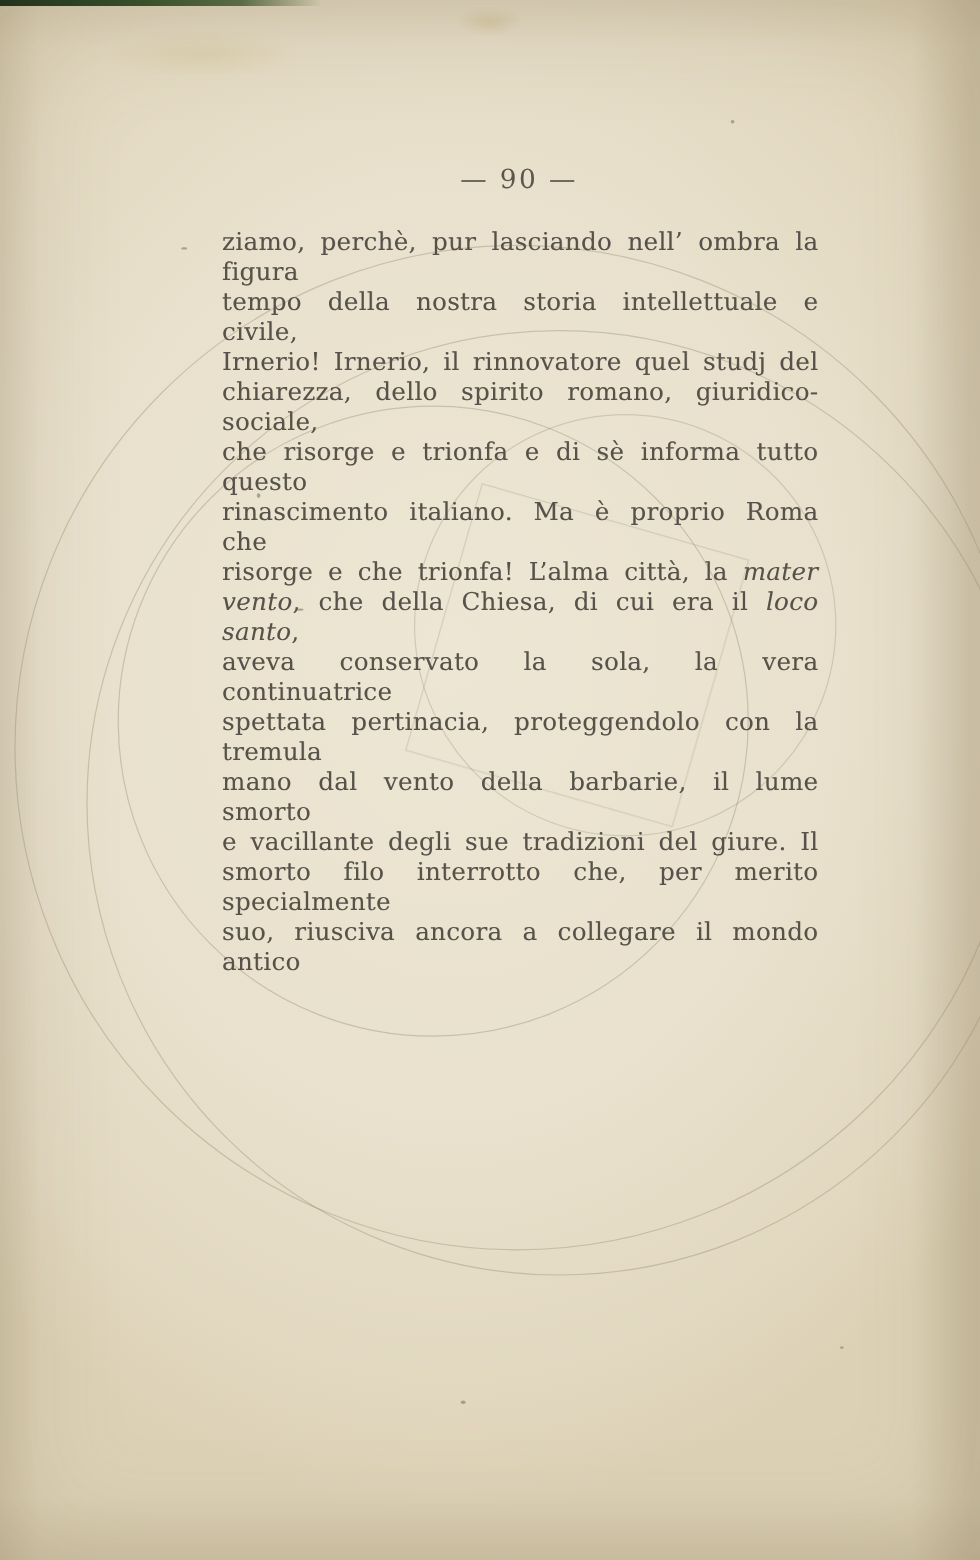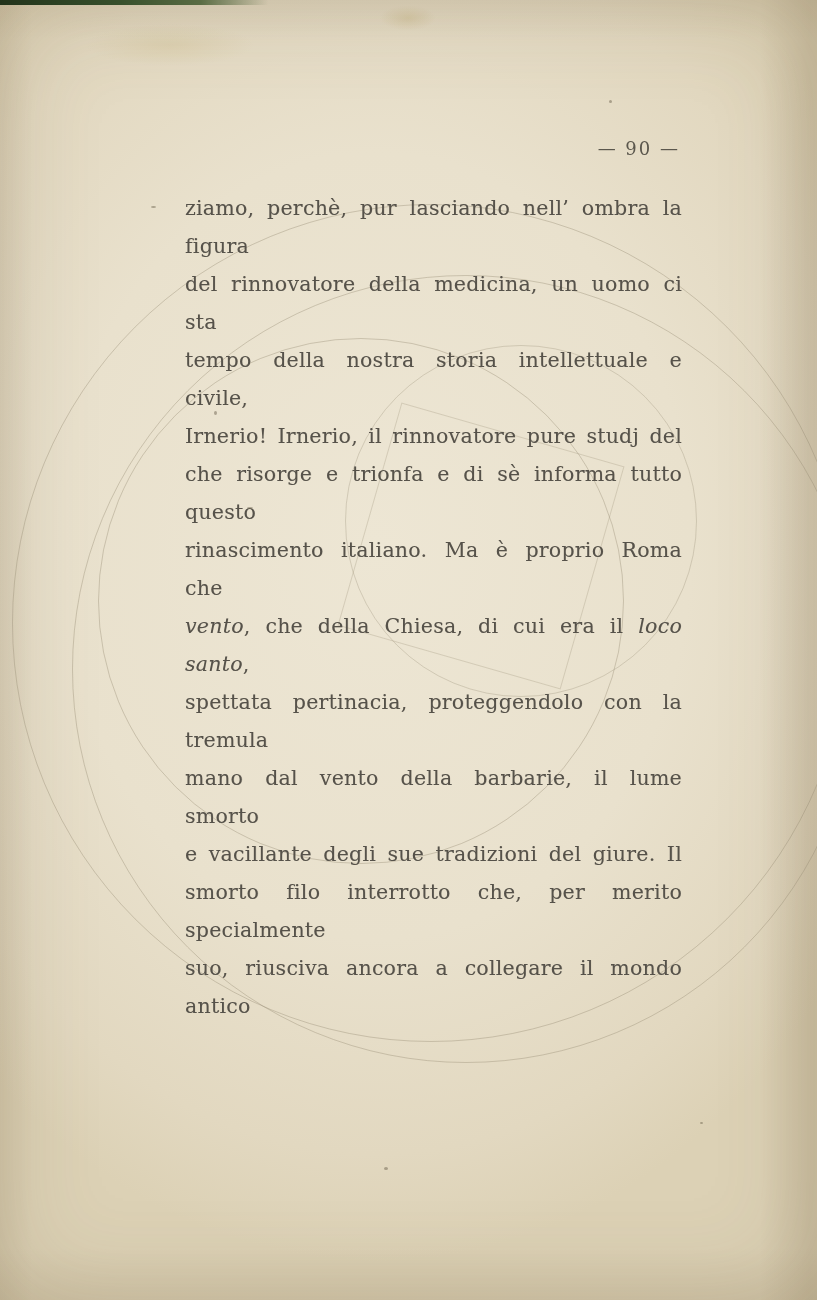--- a/index.html
+++ b/index.html
@@ -47,31 +47,31 @@
   }
   .speck {
     position: absolute;
     background: rgba(110, 100, 80, 0.5);
     border-radius: 50%;
   }
   .page-number {
     position: absolute;
     left: 185px; top: 138px;
     width: 495px;
-    text-align: right;
-    font-size: 18px;
+    text-align: center;
+    font-size: 22px;
     letter-spacing: 2px;
     color: #5b574d;
   }
   .text-block {
     position: absolute;
     left: 185px; top: 189px;
     width: 497px;
     font-size: 20.5px;
-    line-height: 38px;
+    line-height: 25px;
     color: #56524a;
     letter-spacing: 0.25px;
     word-spacing: 1.5px;
     text-shadow: 0.3px 0.3px 0.4px rgba(86,82,74,0.25);
   }
   .line {
     text-align: justify;
     text-align-last: justify;
     white-space: normal;
   }
@@ -89,26 +89,28 @@
     <div class="stamp-circle c2"></div>
     <div class="stamp-circle c3"></div>
     <div class="stamp-circle c4"></div>
     <div class="stamp-square"></div>
   </div>
 
   <div class="page-number">— 90 —</div>
 
   <div class="text-block">
       <div class="line"><span>ziamo, perchè, pur lasciando nell’ ombra la figura</span></div>
-      <div class="line"><span>del rinnovatore della medicina, un uomo ci sta</span></div>
       <div class="line"><span>tempo della nostra storia intellettuale e civile,</span></div>
-      <div class="line"><span>Irnerio! Irnerio, il rinnovatore pure studj del</span></div>
+      <div class="line"><span>Irnerio! Irnerio, il rinnovatore quel studj del</span></div>
+      <div class="line"><span>chiarezza, dello spirito romano, giuridico-sociale,</span></div>
       <div class="line"><span>che risorge e trionfa e di sè informa tutto questo</span></div>
       <div class="line"><span>rinascimento italiano. Ma è proprio Roma che</span></div>
+      <div class="line"><span>risorge e che trionfa! L’alma città, la </span><span class="it">mater</span></div>
       <div class="line"><span class="it">vento</span><span>, che della Chiesa, di cui era il </span><span class="it">loco santo</span><span>,</span></div>
+      <div class="line"><span>aveva conservato la sola, la vera continuatrice</span></div>
       <div class="line"><span>spettata pertinacia, proteggendolo con la tremula</span></div>
       <div class="line"><span>mano dal vento della barbarie, il lume smorto</span></div>
       <div class="line"><span>e vacillante degli sue tradizioni del giure. Il</span></div>
       <div class="line"><span>smorto filo interrotto che, per merito specialmente</span></div>
       <div class="line"><span>suo, riusciva ancora a collegare il mondo antico</span></div>
       <div class="line"></div>
     </div>
 
 <div class="speck" style="left: 151px; top: 206px; width: 5px; height: 2px;"></div>
     <div class="speck" style="left: 247px; top: 507px; width: 6px; height: 2px;"></div>

